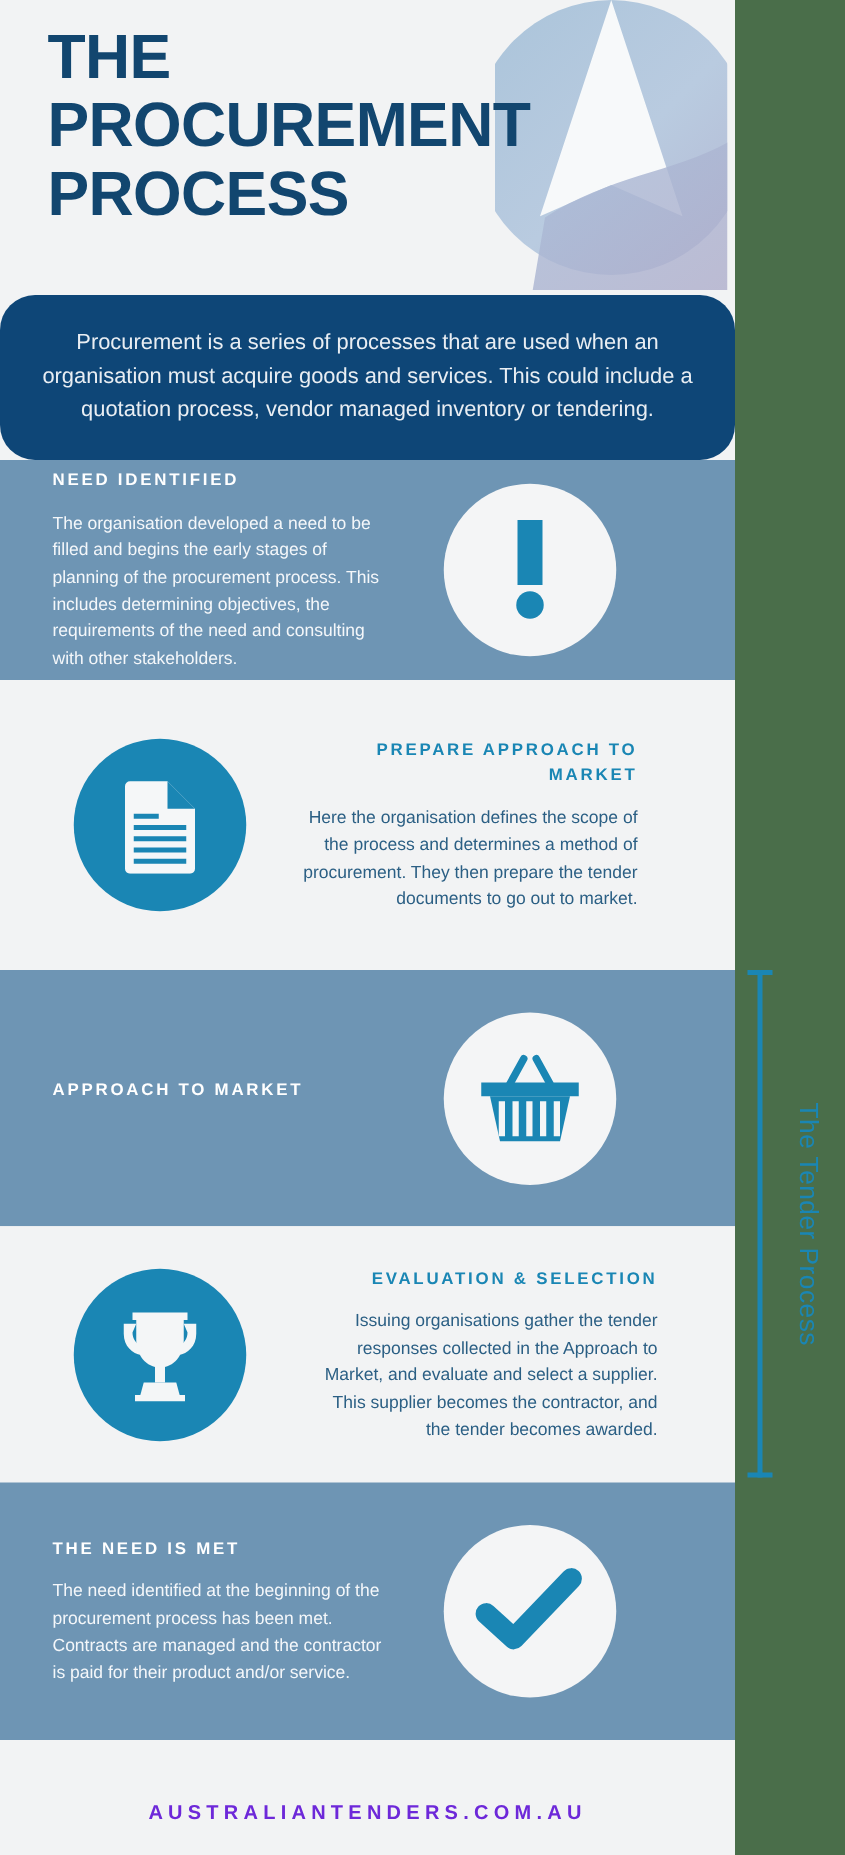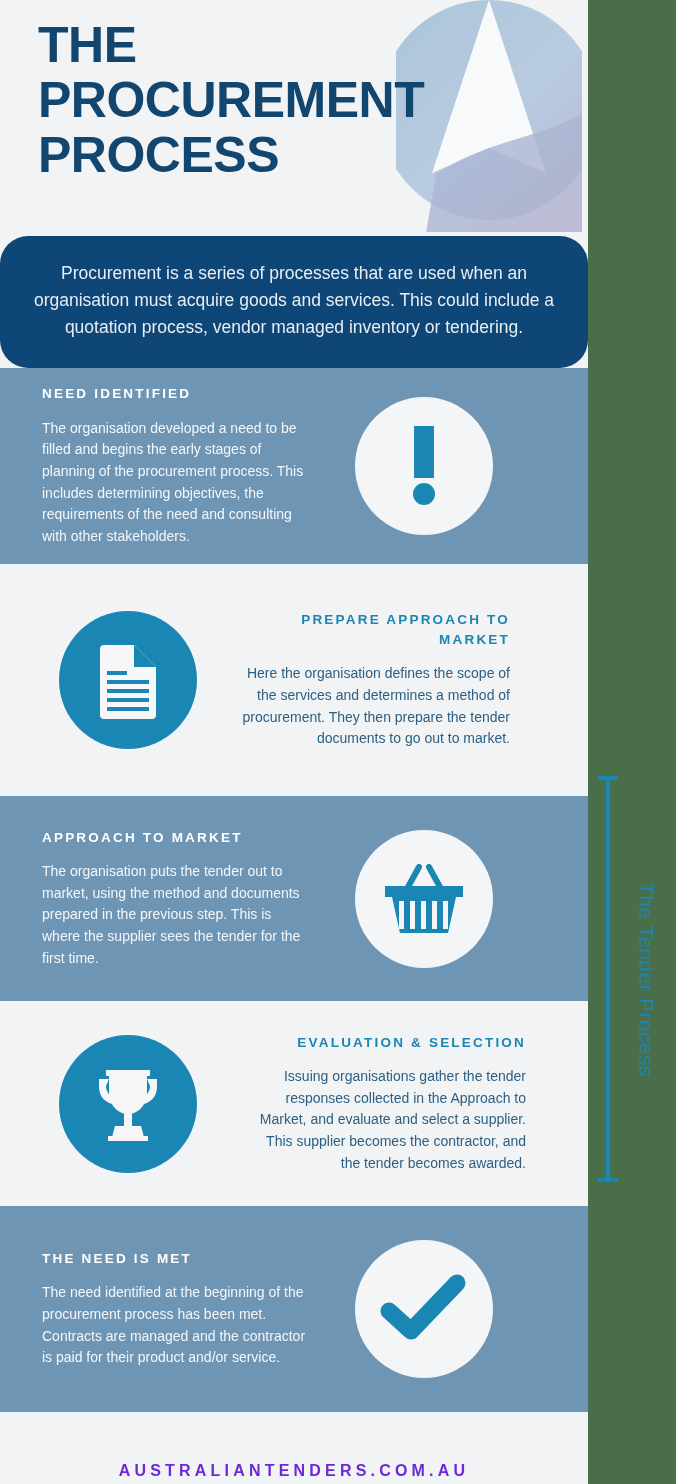--- a/index.html
+++ b/index.html
@@ -217,21 +217,21 @@
       <div class="title-line">THE</div>
       <div class="title-line">PROCUREMENT</div>
       <div class="title-line">PROCESS</div>
     </div>
   </div>
 
   <div class="intro">
     <p>Procurement is a series of processes that are used when an organisation must acquire goods and services. This could include a quotation process, vendor managed inventory or tendering.</p>
   </div>
 
-  <div class="step slate icon-right" style="height:196px;">
+  <div class="step slate icon-right" style="height:176px;">
     <div class="step-text">
       <h3 class="step-title">NEED IDENTIFIED</h3>
       <p class="step-body">The organisation developed a need to be filled and begins the early stages of planning of the procurement process. This includes determining objectives, the requirements of the need and consulting with other stakeholders.</p>
     </div>
     <div class="step-icon">
       <div class="circle light-bg">
         <svg width="70" height="88" viewBox="0 0 70 88">
           <rect x="25" y="4" width="20" height="52" fill="#1a86b4"></rect>
           <circle cx="35" cy="72" r="11" fill="#1a86b4"></circle>
         </svg>
@@ -250,28 +250,27 @@
             <rect x="15" y="39" width="42" height="4"></rect>
             <rect x="15" y="48" width="42" height="4"></rect>
             <rect x="15" y="57" width="42" height="4"></rect>
             <rect x="15" y="66" width="42" height="4"></rect>
           </g>
         </svg>
       </div>
     </div>
     <div class="step-text">
       <h3 class="step-title">PREPARE APPROACH TO MARKET</h3>
-      <p class="step-body">Here the organisation defines the scope of the services and determines a method of procurement. They then prepare the tender documents to go out to market.</p>
+      <p class="step-body">Here the organisation defines the scope of the process and determines a method of procurement. They then prepare the tender documents to go out to market.</p>
     </div>
   </div>
 
   <div class="step slate icon-right" style="height:205px;">
     <div class="step-text">
       <h3 class="step-title">APPROACH TO MARKET</h3>
-      <p class="step-body">The organisation puts the tender out to market, using the method and documents prepared in the previous step. This is where the supplier sees the tender for the first time.</p>
     </div>
     <div class="step-icon">
       <div class="circle light-bg">
         <svg width="86" height="80" viewBox="0 0 86 80">
           <g stroke="#1a86b4" stroke-width="6" stroke-linecap="round" fill="none">
             <line x1="27" y1="28" x2="38" y2="8"></line>
             <line x1="59" y1="28" x2="48" y2="8"></line>
           </g>
           <rect x="4" y="27" width="78" height="11" fill="#1a86b4"></rect>
           <path d="M11 38 h64 l-8 36 h-48 z" fill="#1a86b4"></path>

